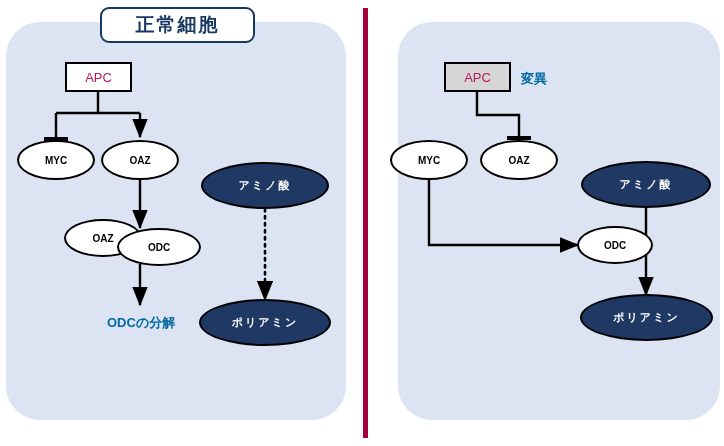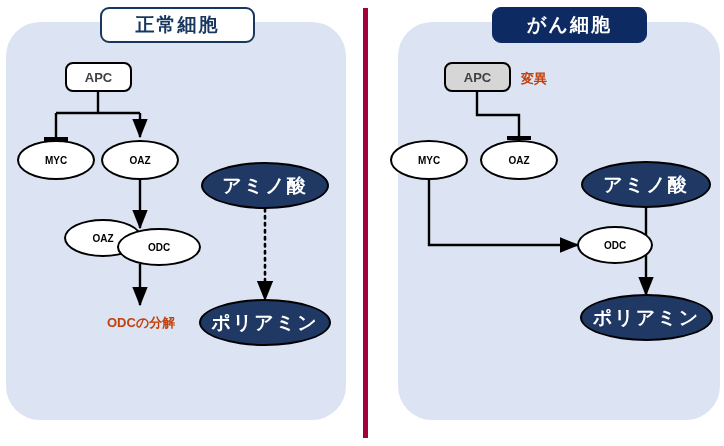--- a/index.html
+++ b/index.html
@@ -55,27 +55,27 @@
     background: #0e2a63;
     border: 1px solid #0e2a63;
     color: #ffffff;
   }
 
   
   .node-box {
     position: absolute;
     box-sizing: border-box;
     border: 2.5px solid #000000;
-    border-radius: 8px;
+    border-radius: 0;
     display: flex;
     align-items: center;
     justify-content: center;
     font-size: 13px;
-    font-weight: 700;
-    color: #404040;
+    font-weight: 400;
+    color: #be185d;
     background: #ffffff;
     z-index: 6;
   }
   .node-box.mutated { background: #d6d6d6; }
 
   .ellipse {
     position: absolute;
     box-sizing: border-box;
     border: 2.2px solid #000000;
     border-radius: 50%;
@@ -86,27 +86,27 @@
     font-weight: 700;
     color: #000000;
     background: #ffffff;
     z-index: 6;
   }
   .ellipse.dark {
     background: #1f3864;
     color: #ffffff;
     letter-spacing: 2px;
   }
-  .ellipse.jp { font-size: 19px; }
+  .ellipse.jp { font-size: 11px; }
 
   .plain-label {
     position: absolute;
     font-size: 13px;
     font-weight: 700;
-    color: #c2410c;
+    color: #0369a1;
     white-space: nowrap;
     z-index: 6;
   }
 
   svg.edges {
     position: absolute;
     left: 0; top: 0;
     width: 724px;
     height: 446px;
     z-index: 3;
@@ -168,21 +168,20 @@
     <g>
       <path d="M429,180 L429,245 L578,245" stroke="#000" stroke-width="2.4" fill="none" marker-end="url(#arrowhead)"></path>
     </g>
 
     <g>
       <path d="M646,208 L646,295" stroke="#000" stroke-width="2.4" fill="none" marker-end="url(#arrowhead)"></path>
     </g>
   </svg>
 
   <div class="title-box" id="title-normal">正常細胞</div>
-  <div class="title-box" id="title-cancer">がん細胞</div>
 
   <div class="node-box" style="left:65px; top:62px; width:67px; height:30px;">APC</div>
 
   <div class="ellipse" style="left:17px; top:140px; width:78px; height:40px;">MYC</div>
 
   <div class="ellipse" style="left:101px; top:140px; width:78px; height:40px;">OAZ</div>
 
   <div class="ellipse" style="left:64px; top:219px; width:78px; height:38px; z-index:5;">OAZ</div>
 
   <div class="ellipse" style="left:117px; top:228px; width:84px; height:38px; z-index:7;">ODC</div>

